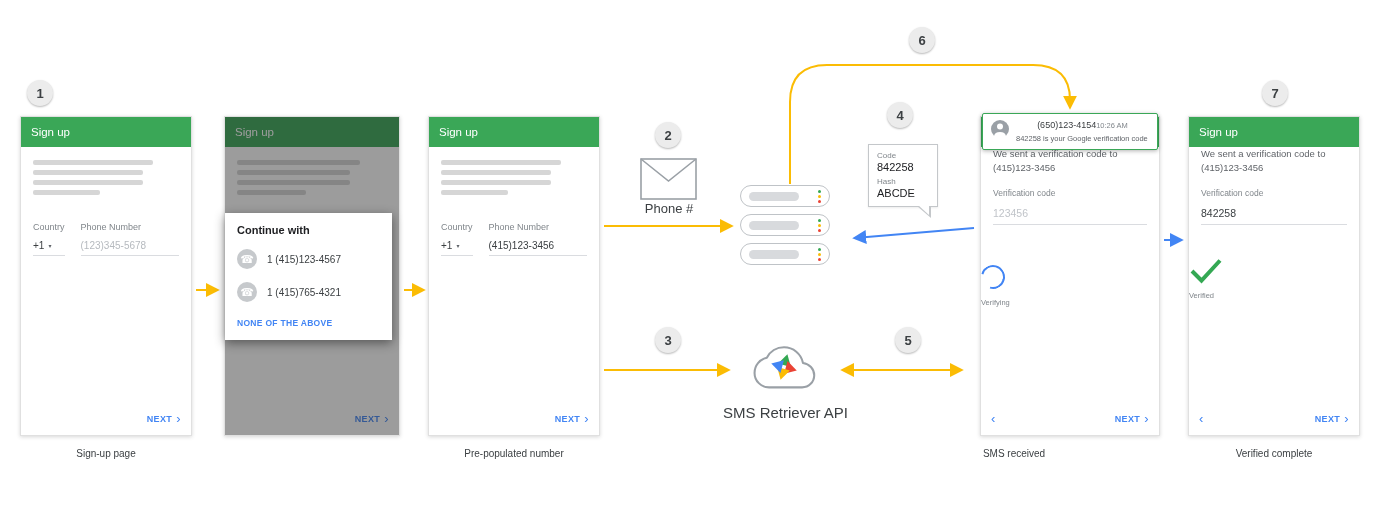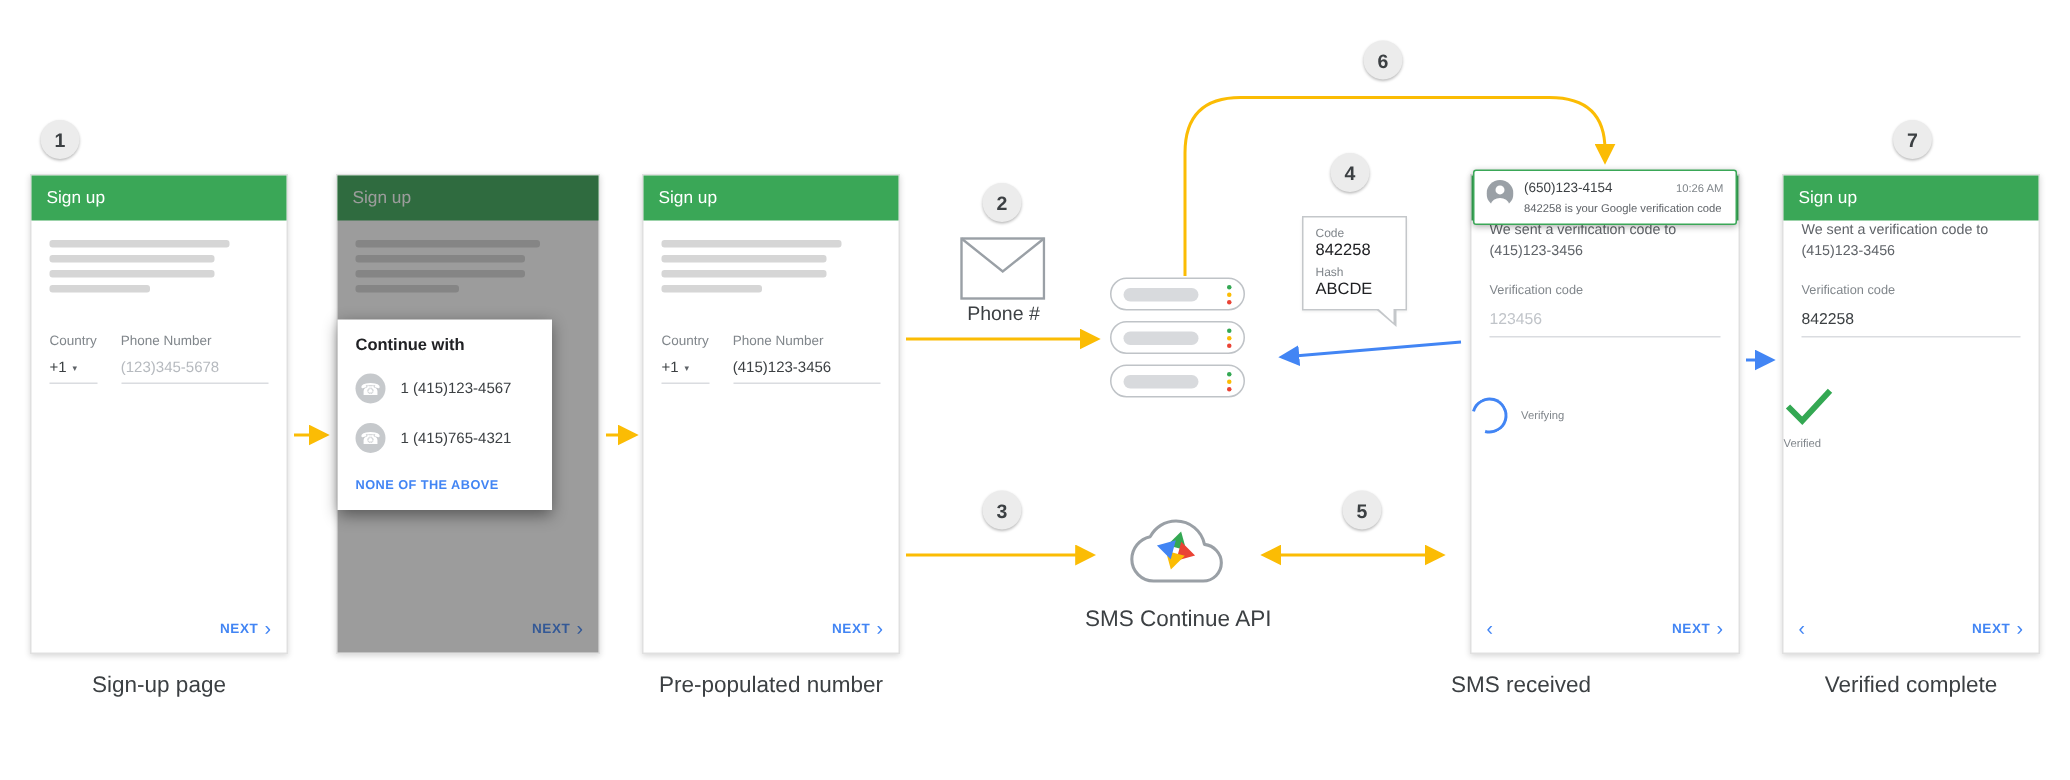--- a/index.html
+++ b/index.html
@@ -8,42 +8,42 @@
   .canvas{position:relative;width:1380px;height:520px;background:#fff;overflow:hidden}
 
   .arrows{position:absolute;left:0;top:0;z-index:1;pointer-events:none}
   .y{stroke:#fbbc04;stroke-width:2;fill:none}
   .b{stroke:#4285f4;stroke-width:2;fill:none}
 
   .badge{position:absolute;z-index:5;width:26px;height:26px;border-radius:50%;background:#ececec;
          box-shadow:0 1px 2px rgba(0,0,0,.28);display:flex;align-items:center;justify-content:center;
          font-size:13px;font-weight:700;color:#3c4043}
 
-  .caption{position:absolute;top:448px;z-index:2;text-align:center;font-size:15px;color:#3c4043}
+  .caption{position:absolute;top:448px;z-index:2;text-align:center;font-size:10px;color:#3c4043}
 
   .phone{position:absolute;top:116px;z-index:2;width:172px;height:320px;background:#fff;
          border:1px solid #e0e0e0;box-shadow:0 1px 4px rgba(0,0,0,.16);display:flex;flex-direction:column}
   .phone-header{flex:0 0 30px;background:#3aa757;color:#fff;font-size:11.5px;display:flex;align-items:center;padding:0 10px}
   .sk-group{padding:13px 12px 0}
   .sk{height:5px;border-radius:2px;background:#d6d6d6;margin-bottom:5px}
   .form{display:flex;gap:16px;padding:0 12px;margin-top:22px}
   .flabel{font-size:9px;color:#80868b;margin-bottom:8px}
   .fvalue{font-size:10px;color:#3c4043;border-bottom:1px solid #dadce0;padding-bottom:4px;white-space:nowrap}
   .fvalue.placeholder{color:#b6babf}
   .country-select{display:flex;gap:4px;align-items:center;cursor:pointer}
   .dd{font-size:6px;color:#5f6368;line-height:1}
   .grow{flex:1}
   .phone-footer{margin-top:auto;display:flex;align-items:flex-end;justify-content:flex-end;padding:8px 10px 10px}
   .phone-footer.between{justify-content:space-between}
   .next{display:flex;align-items:center;gap:4px;font-size:9px;font-weight:700;letter-spacing:.4px;color:#4285f4;cursor:pointer}
   .chev{font-size:13px;line-height:1;font-weight:400}
   .back-chev{color:#4285f4;font-size:13px;line-height:1;cursor:pointer}
 
   .dim-overlay{position:absolute;left:0;top:0;right:0;bottom:0;background:rgba(35,35,35,.45);z-index:3}
-  .hint-dialog{position:absolute;left:0;top:96px;width:143px;z-index:4;background:#fff;
+  .hint-dialog{position:absolute;left:0;top:96px;width:167px;z-index:4;background:#fff;
                box-shadow:0 3px 10px rgba(0,0,0,.45);padding:11px 12px 12px}
   .hd-title{font-size:11px;font-weight:700;color:#202124;margin-bottom:6px}
   .hd-option{display:flex;align-items:center;gap:10px;font-size:10px;color:#3c4043;margin:13px 0;cursor:pointer}
   .hd-icon{flex:0 0 20px;width:20px;height:20px;border-radius:50%;background:#c6c9cc;color:#fff;font-size:11px;
            display:flex;align-items:center;justify-content:center}
   .hd-none{font-size:8.5px;font-weight:700;color:#4285f4;margin-top:16px;letter-spacing:.3px;cursor:pointer}
 
   .mid-label{position:absolute;z-index:2;text-align:center;color:#3c4043}
   .envelope{position:absolute;left:640px;top:158px;z-index:2}
   .phoneno-label{left:619px;top:201px;width:100px;font-size:13px}
@@ -64,31 +64,31 @@
   .bubble:after{content:"";position:absolute;right:8px;bottom:-9px;border-left:11px solid transparent;border-top:10px solid #fff}
   .b-label{font-size:8px;color:#80868b}
   .b-value{font-size:11px;color:#202124;margin:1px 0 4px}
 
   .cloud-wrap{position:absolute;left:740px;top:337px;z-index:2}
   .play-icon{position:absolute;left:768px;top:351px;z-index:3}
 
   .notification{position:absolute;left:1px;top:-4px;right:1px;z-index:5;background:#fff;border:1px solid #3aa757;
                 border-radius:2px;box-shadow:0 1px 4px rgba(0,0,0,.3);display:flex;gap:7px;padding:6px 8px;align-items:flex-start}
   .notif-text{flex:1;min-width:0}
-  .notif-row1{display:flex;justify-content:space-between;align-items:baseline}
+  .notif-row1{display:flex;justify-content:center;align-items:baseline}
   .notif-sender{font-size:9px;color:#3c4043}
   .notif-time{font-size:7.5px;color:#80868b}
   .notif-msg{font-size:7.5px;color:#5f6368;margin-top:4px;white-space:nowrap}
 
   .sms-body{padding:0 12px;}
   .sent-text{font-size:9.5px;color:#5f6368;line-height:1.5;margin-bottom:12px;max-width:132px}
   .vlabel{font-size:8.5px;color:#80868b;margin-bottom:9px}
   .vvalue{font-size:10.5px;color:#3c4043;border-bottom:1px solid #dadce0;padding-bottom:5px}
   .vvalue.placeholder{color:#c0c4c9}
-  .verify-box{margin-top:40px;display:flex;flex-direction:row;align-items:center;gap:9px}
+  .verify-box{margin-top:40px;display:flex;flex-direction:column;gap:9px}
   .spinner{width:24px;height:24px;border-radius:50%;border:2.5px solid #4285f4;border-left-color:transparent;transform:rotate(-30deg)}
   .verifying{font-size:7.5px;color:#80868b}
   .check-box{margin-top:32px;display:flex;flex-direction:column;align-items:flex-start;gap:7px}
   .verified-label{font-size:7.5px;color:#80868b}
 </style>
 </head>
 <body>
 
 <div class="canvas">
 
@@ -264,21 +264,21 @@
   <div class="play-icon">
     <svg width="32" height="32" viewBox="-17 -17 34 34">
       <g transform="rotate(15)">
         <polygon points="0,-14 7,-2 -7,-2" fill="#34a853"></polygon>
         <polygon points="14,0 2,7 2,-7" fill="#ea4335"></polygon>
         <polygon points="0,14 -7,2 7,2" fill="#fbbc04"></polygon>
         <polygon points="-14,0 -2,-7 -2,7" fill="#4285f4"></polygon>
       </g>
     </svg>
   </div>
-  <div class="mid-label smsapi-label">SMS Continue API</div>
+  <div class="mid-label smsapi-label">SMS Retriever API</div>
 
   <div class="phone" style="left:980px;width:180px">
     <div class="notification">
       <span>
         <svg width="18" height="18" viewBox="0 0 18 18">
           <circle cx="9" cy="9" r="9" fill="#9aa0a6"></circle>
           <circle cx="9" cy="6.6" r="3" fill="#ffffff"></circle>
           <path d="M2.8,16.4 a6.3,5.4 0 0 1 12.4,0 A9,9 0 0 1 2.8,16.4 Z" fill="#ffffff"></path>
         </svg>
       </span>

